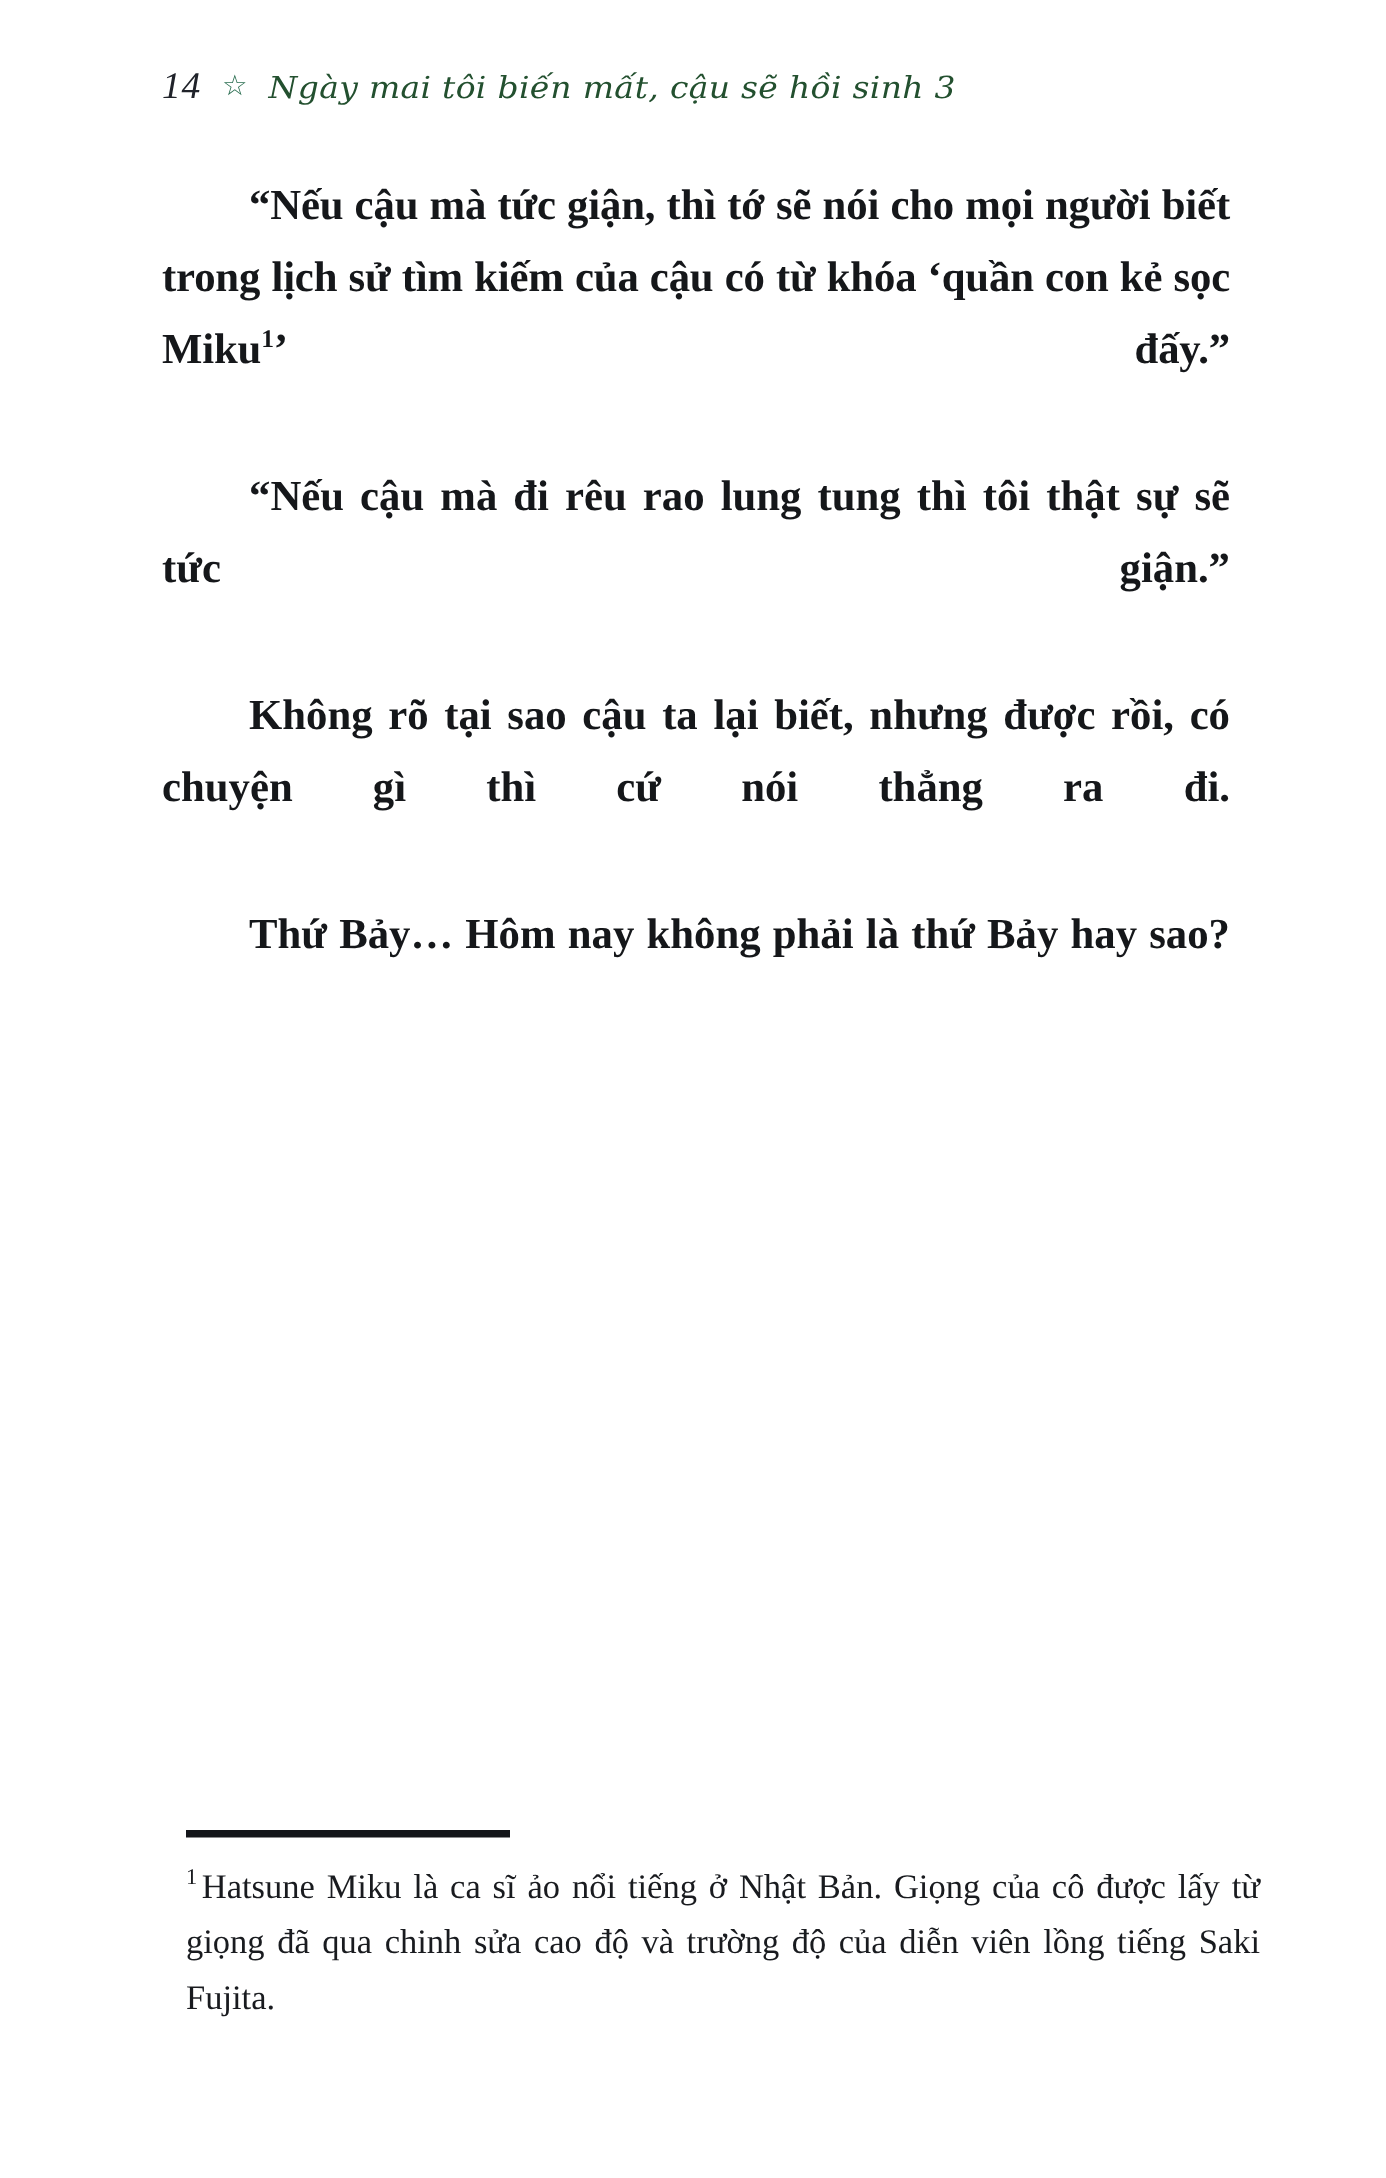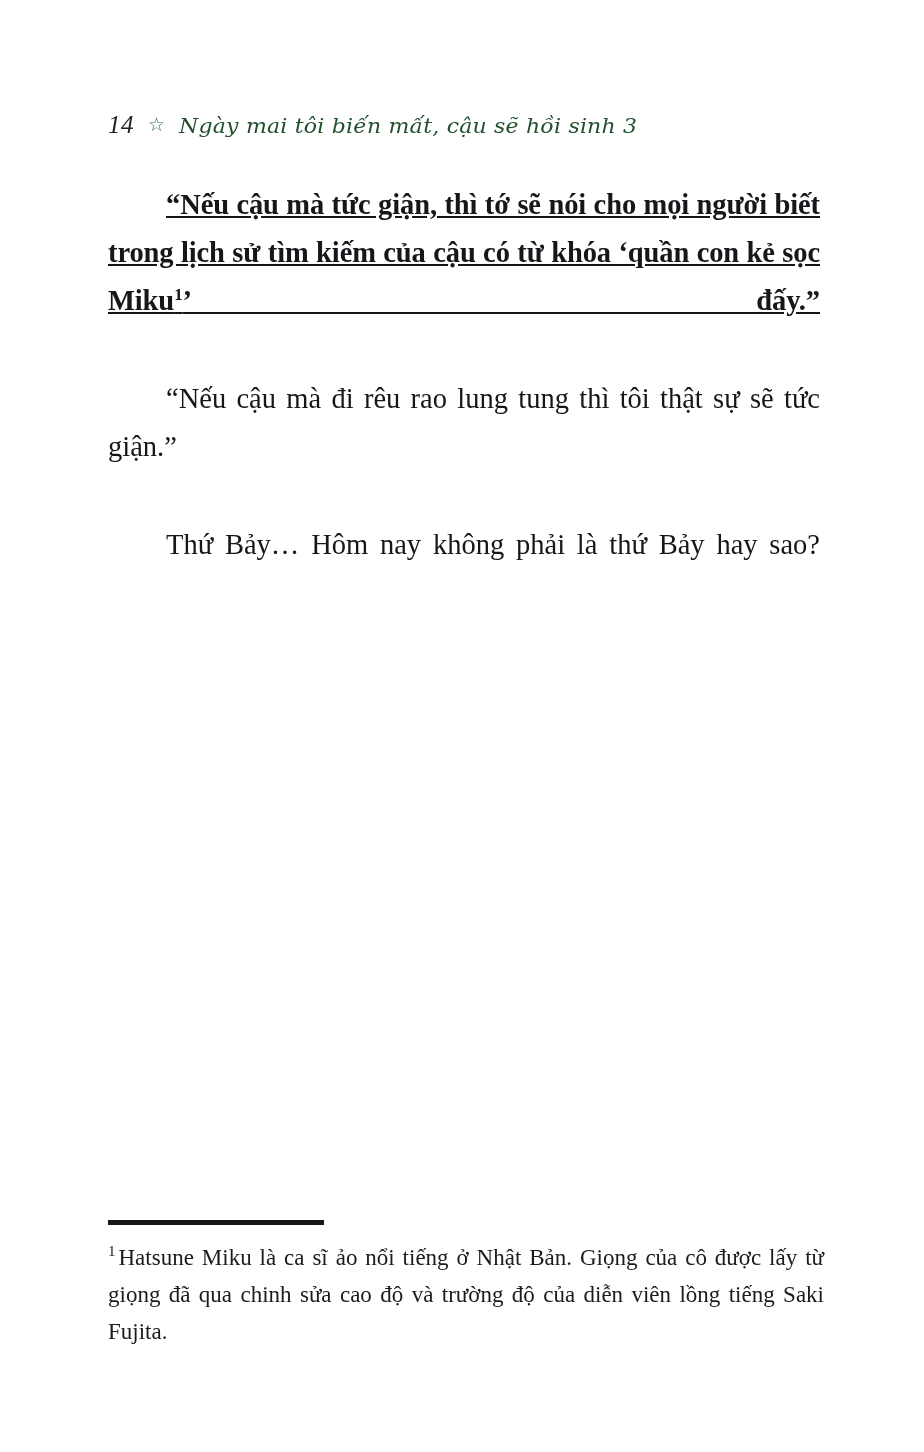--- a/index.html
+++ b/index.html
@@ -14,21 +14,21 @@
     color: #1d1f22;
     position: relative;
     overflow: hidden;
   }
   .page {
     position: absolute;
     left: 0; top: 0;
     width: 924px;
     height: 1452px;
     box-sizing: border-box;
-    padding: 111px 84px 40px 108px;
+    padding: 44px 84px 40px 108px;
   }
   
   .runhead {
     display: flex;
     align-items: baseline;
     gap: 14px;
     height: 44px;
   }
   .runhead .folio {
     font-family: "Liberation Serif", serif;
@@ -59,42 +59,42 @@
   }
   p {
     margin: 0 0 2px 0;
     font-size: 28.5px;
     line-height: 48px;
     text-align: justify;
     text-justify: inter-word;
     text-indent: 58px;
     color: #15171a;
     word-spacing: 0.4px;
+    font-weight: bold;
   }
   p.dialog {
     font-weight: bold;
     letter-spacing: -0.1px;
-    text-decoration: underline;
   }
   p .sup {
     font-size: 17px;
     vertical-align: super;
     line-height: 0;
     font-weight: bold;
   }
   
   p::after {
     content: "";
     display: inline-block;
     width: 100%;
   }
   
   .footnote-area {
     position: absolute;
-    left: 108px;
+    left: 124px;
     top: 1220px;
     width: 716px;
   }
   .footnote-rule {
     width: 216px;
     height: 5px;
     background: #14161a;
     margin-bottom: 14px;
   }
   .footnote {
@@ -126,20 +126,21 @@
     <span class="star">☆</span>
     <span class="booktitle">Ngày mai tôi biến mất, cậu sẽ hồi sinh 3</span>
   </div>
 
   <div class="body-col">
 
     <p class="dialog"><span>“Nếu cậu mà tức giận, thì tớ sẽ nói cho mọi người biết trong lịch sử tìm kiếm của cậu có từ khóa ‘quần con kẻ sọc Miku</span><span class="sup">1</span><span>’ đấy.”</span></p>
 
     <p>“Nếu cậu mà đi rêu rao lung tung thì tôi thật sự sẽ tức giận.”</p>
 
+    <p>Không rõ tại sao cậu ta lại biết, nhưng được rồi, có chuyện gì thì cứ nói thẳng ra đi.</p>
 
 
 
 
 
     <p>Thứ Bảy… Hôm nay không phải là thứ Bảy hay sao?</p>
 
   </div>
 
   <div class="footnote-area">

